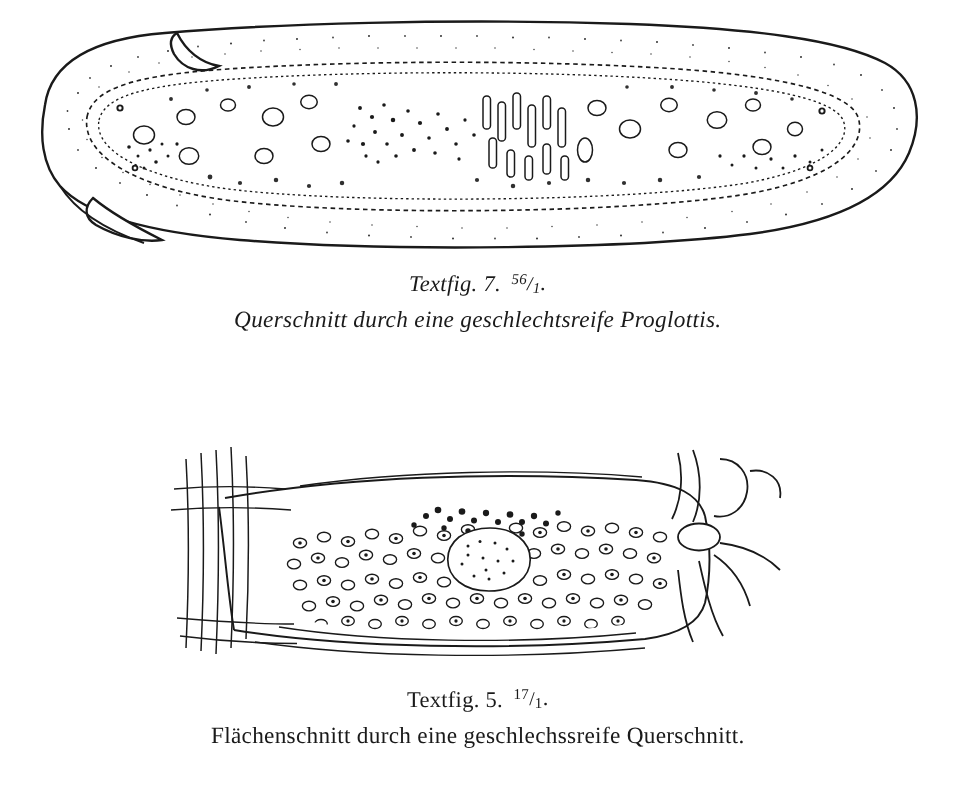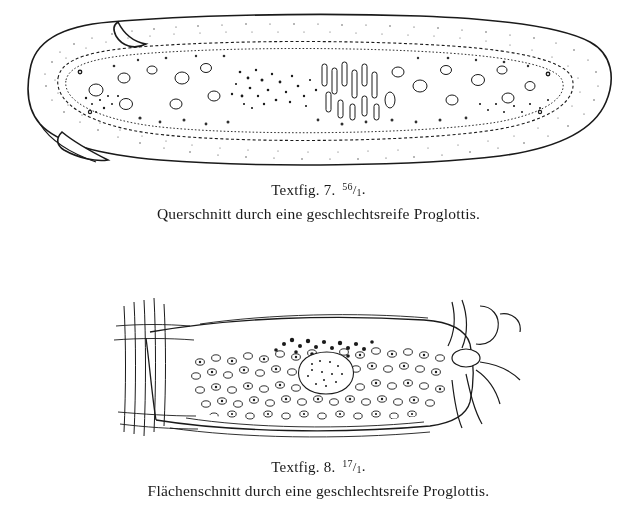--- a/index.html
+++ b/index.html
@@ -16,21 +16,21 @@
     overflow: hidden;
   }
   .page {
     position: absolute;
     inset: 0;
   }
   .figure-block {
     position: absolute;
     width: 100%;
   }
-  #figure-1 { top: 0; left: 0; height: 250px; }
+  #figure-1 { top: 0; left: 0; height: 250px; font-style: italic; }
   #figure-2 { top: 262px; left: 0; height: 268px; }
 
   .plate {
     position: relative;
     width: 100%;
   }
   #plate-1 { height: 180px; }
   #plate-2 { height: 195px; }
 
   .caption {
@@ -554,19 +554,19 @@
         <g stroke="#1a1a1a" stroke-width="0.9" fill="none">
           <path d="M170,166 C240,176 340,178 430,170"></path>
           <path d="M186,156 C250,166 344,168 424,160"></path>
           <path d="M200,62 C270,52 356,50 428,56"></path>
         </g>
       </svg>
     </div>
 
     <div class="caption">
       <div class="caption-line-1">
-        <span class="fig-label">Textfig. 8.</span><span class="mag"><span class="num">17</span><span class="slash">/</span><span class="den">1</span><span class="dot">.</span></span>
+        <span class="fig-label">Textfig. 5.</span><span class="mag"><span class="num">17</span><span class="slash">/</span><span class="den">1</span><span class="dot">.</span></span>
       </div>
-      <div class="caption-line-2">Flächenschnitt durch eine geschlechtsreife Proglottis.</div>
+      <div class="caption-line-2">Flächenschnitt durch eine geschlechssreife Querschnitt.</div>
     </div>
   </div>
 
 </div>
 
 </body></html>

